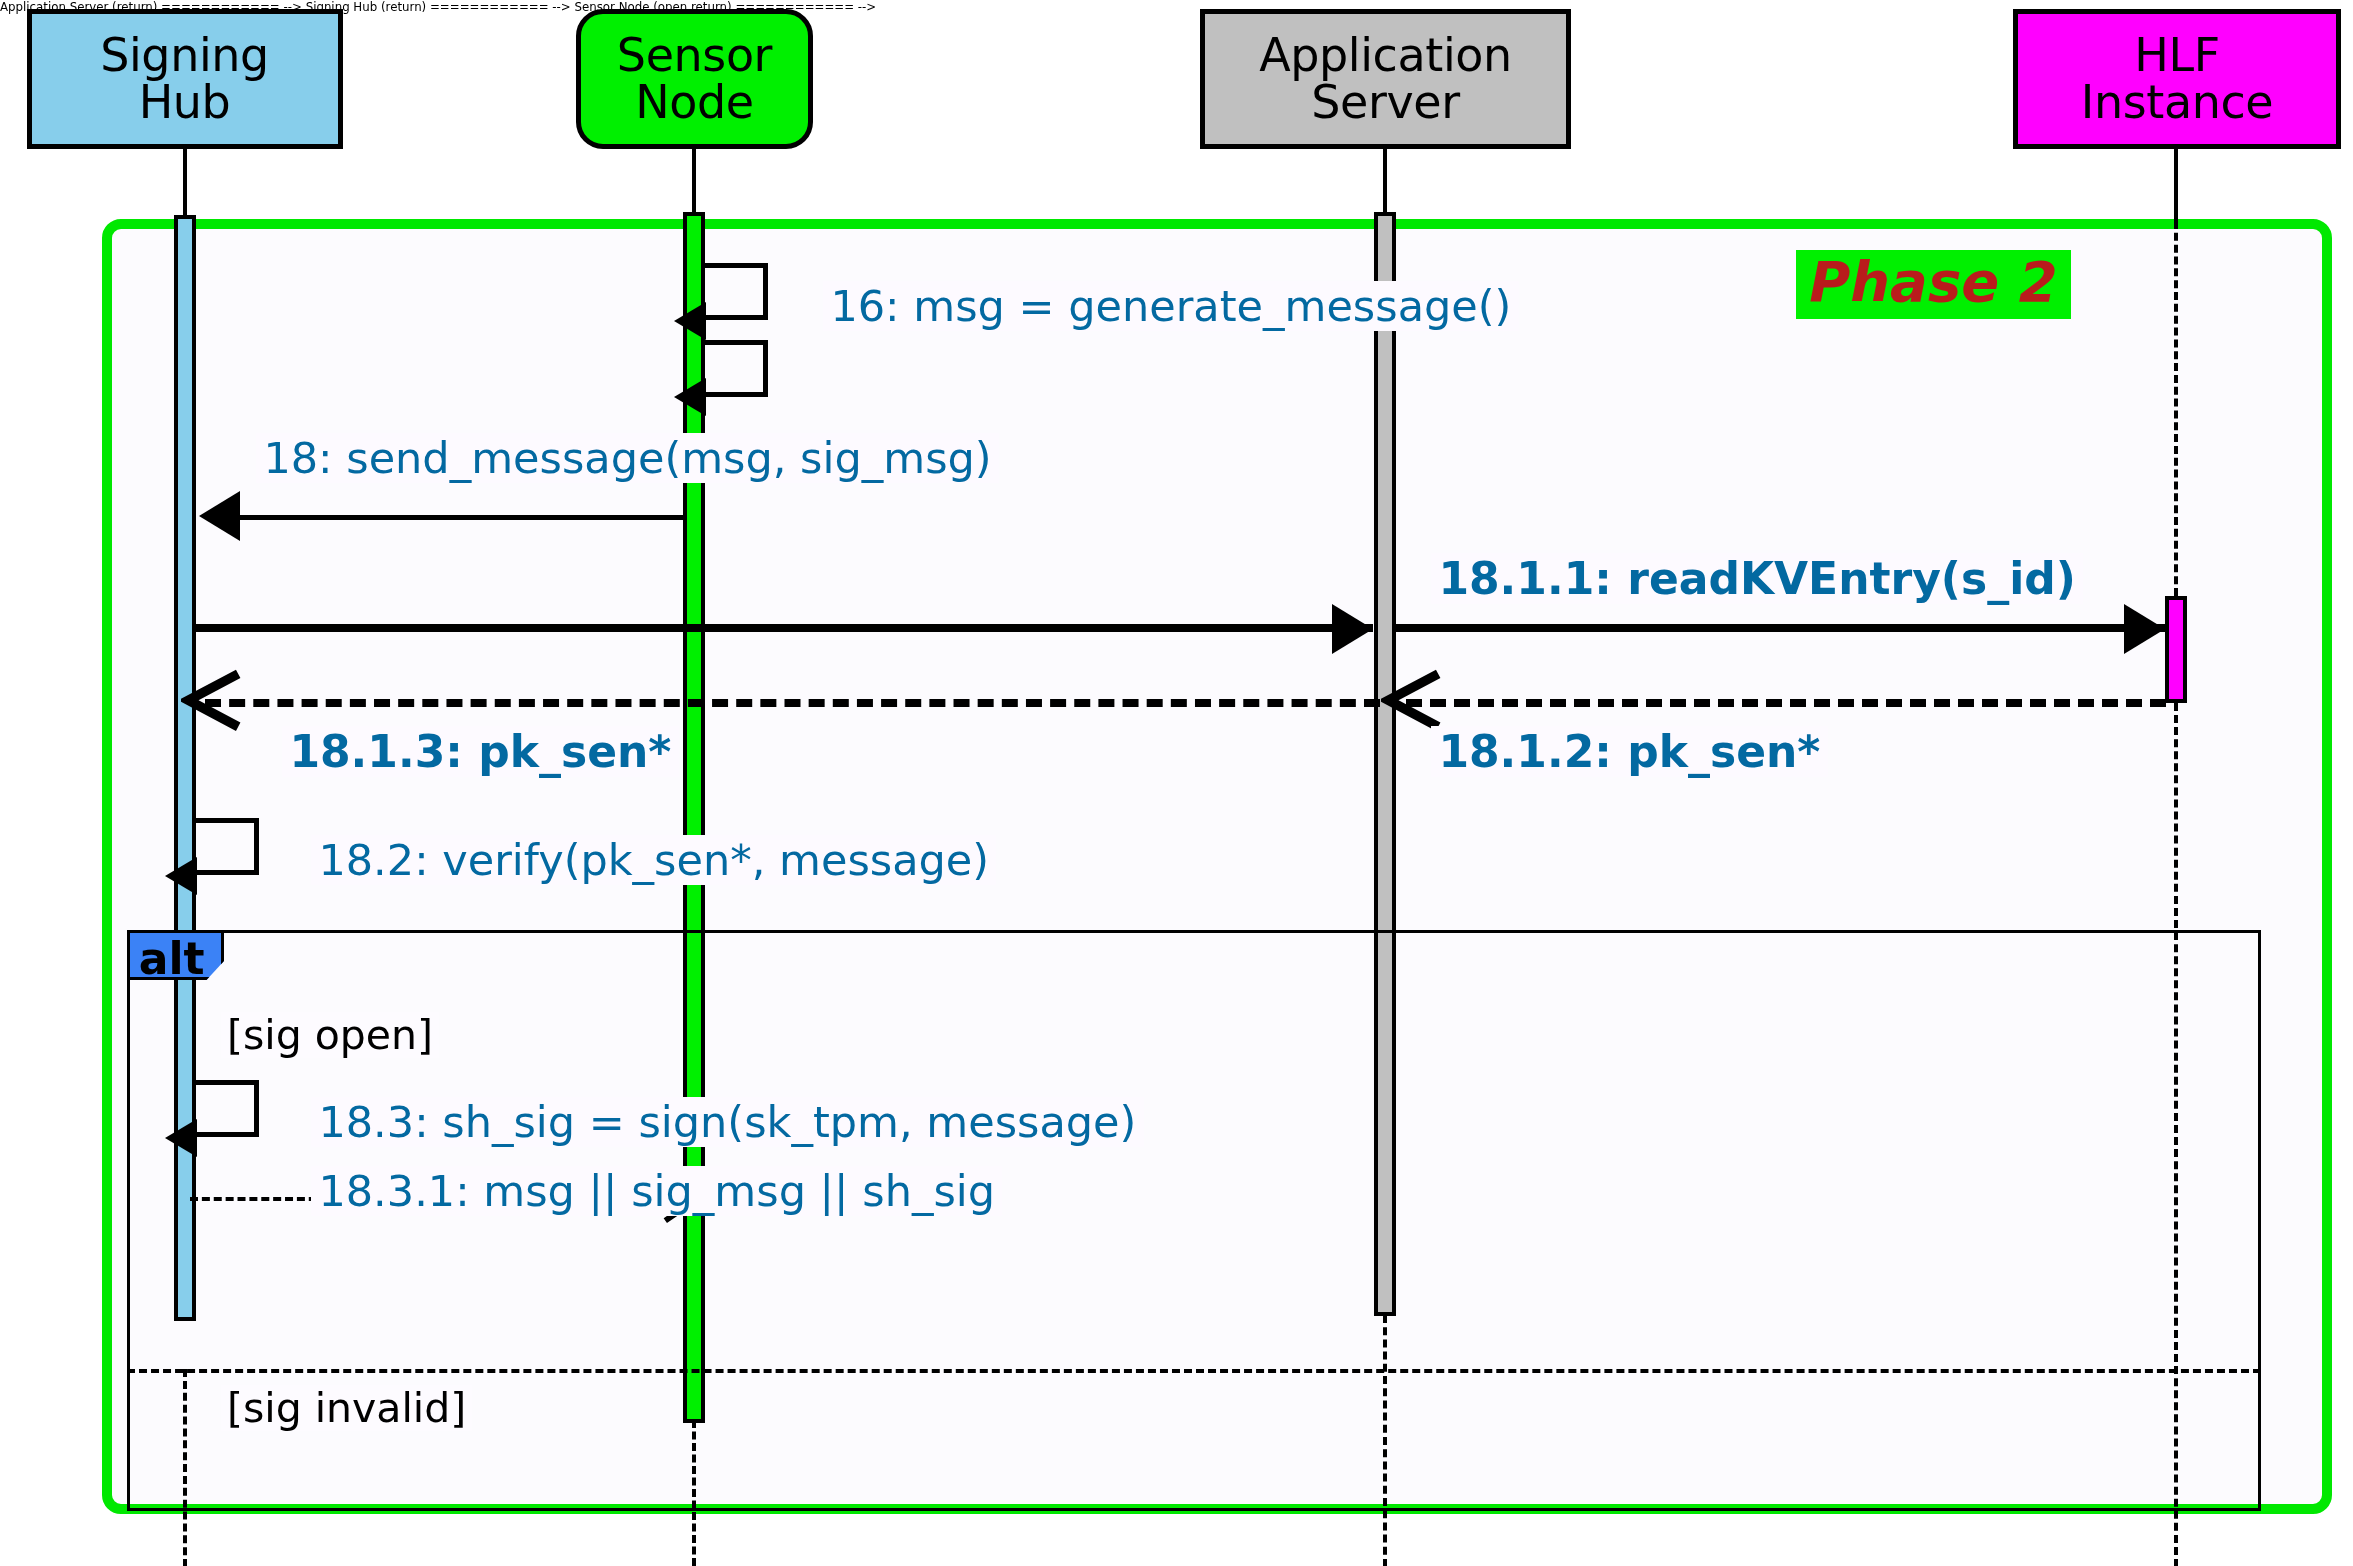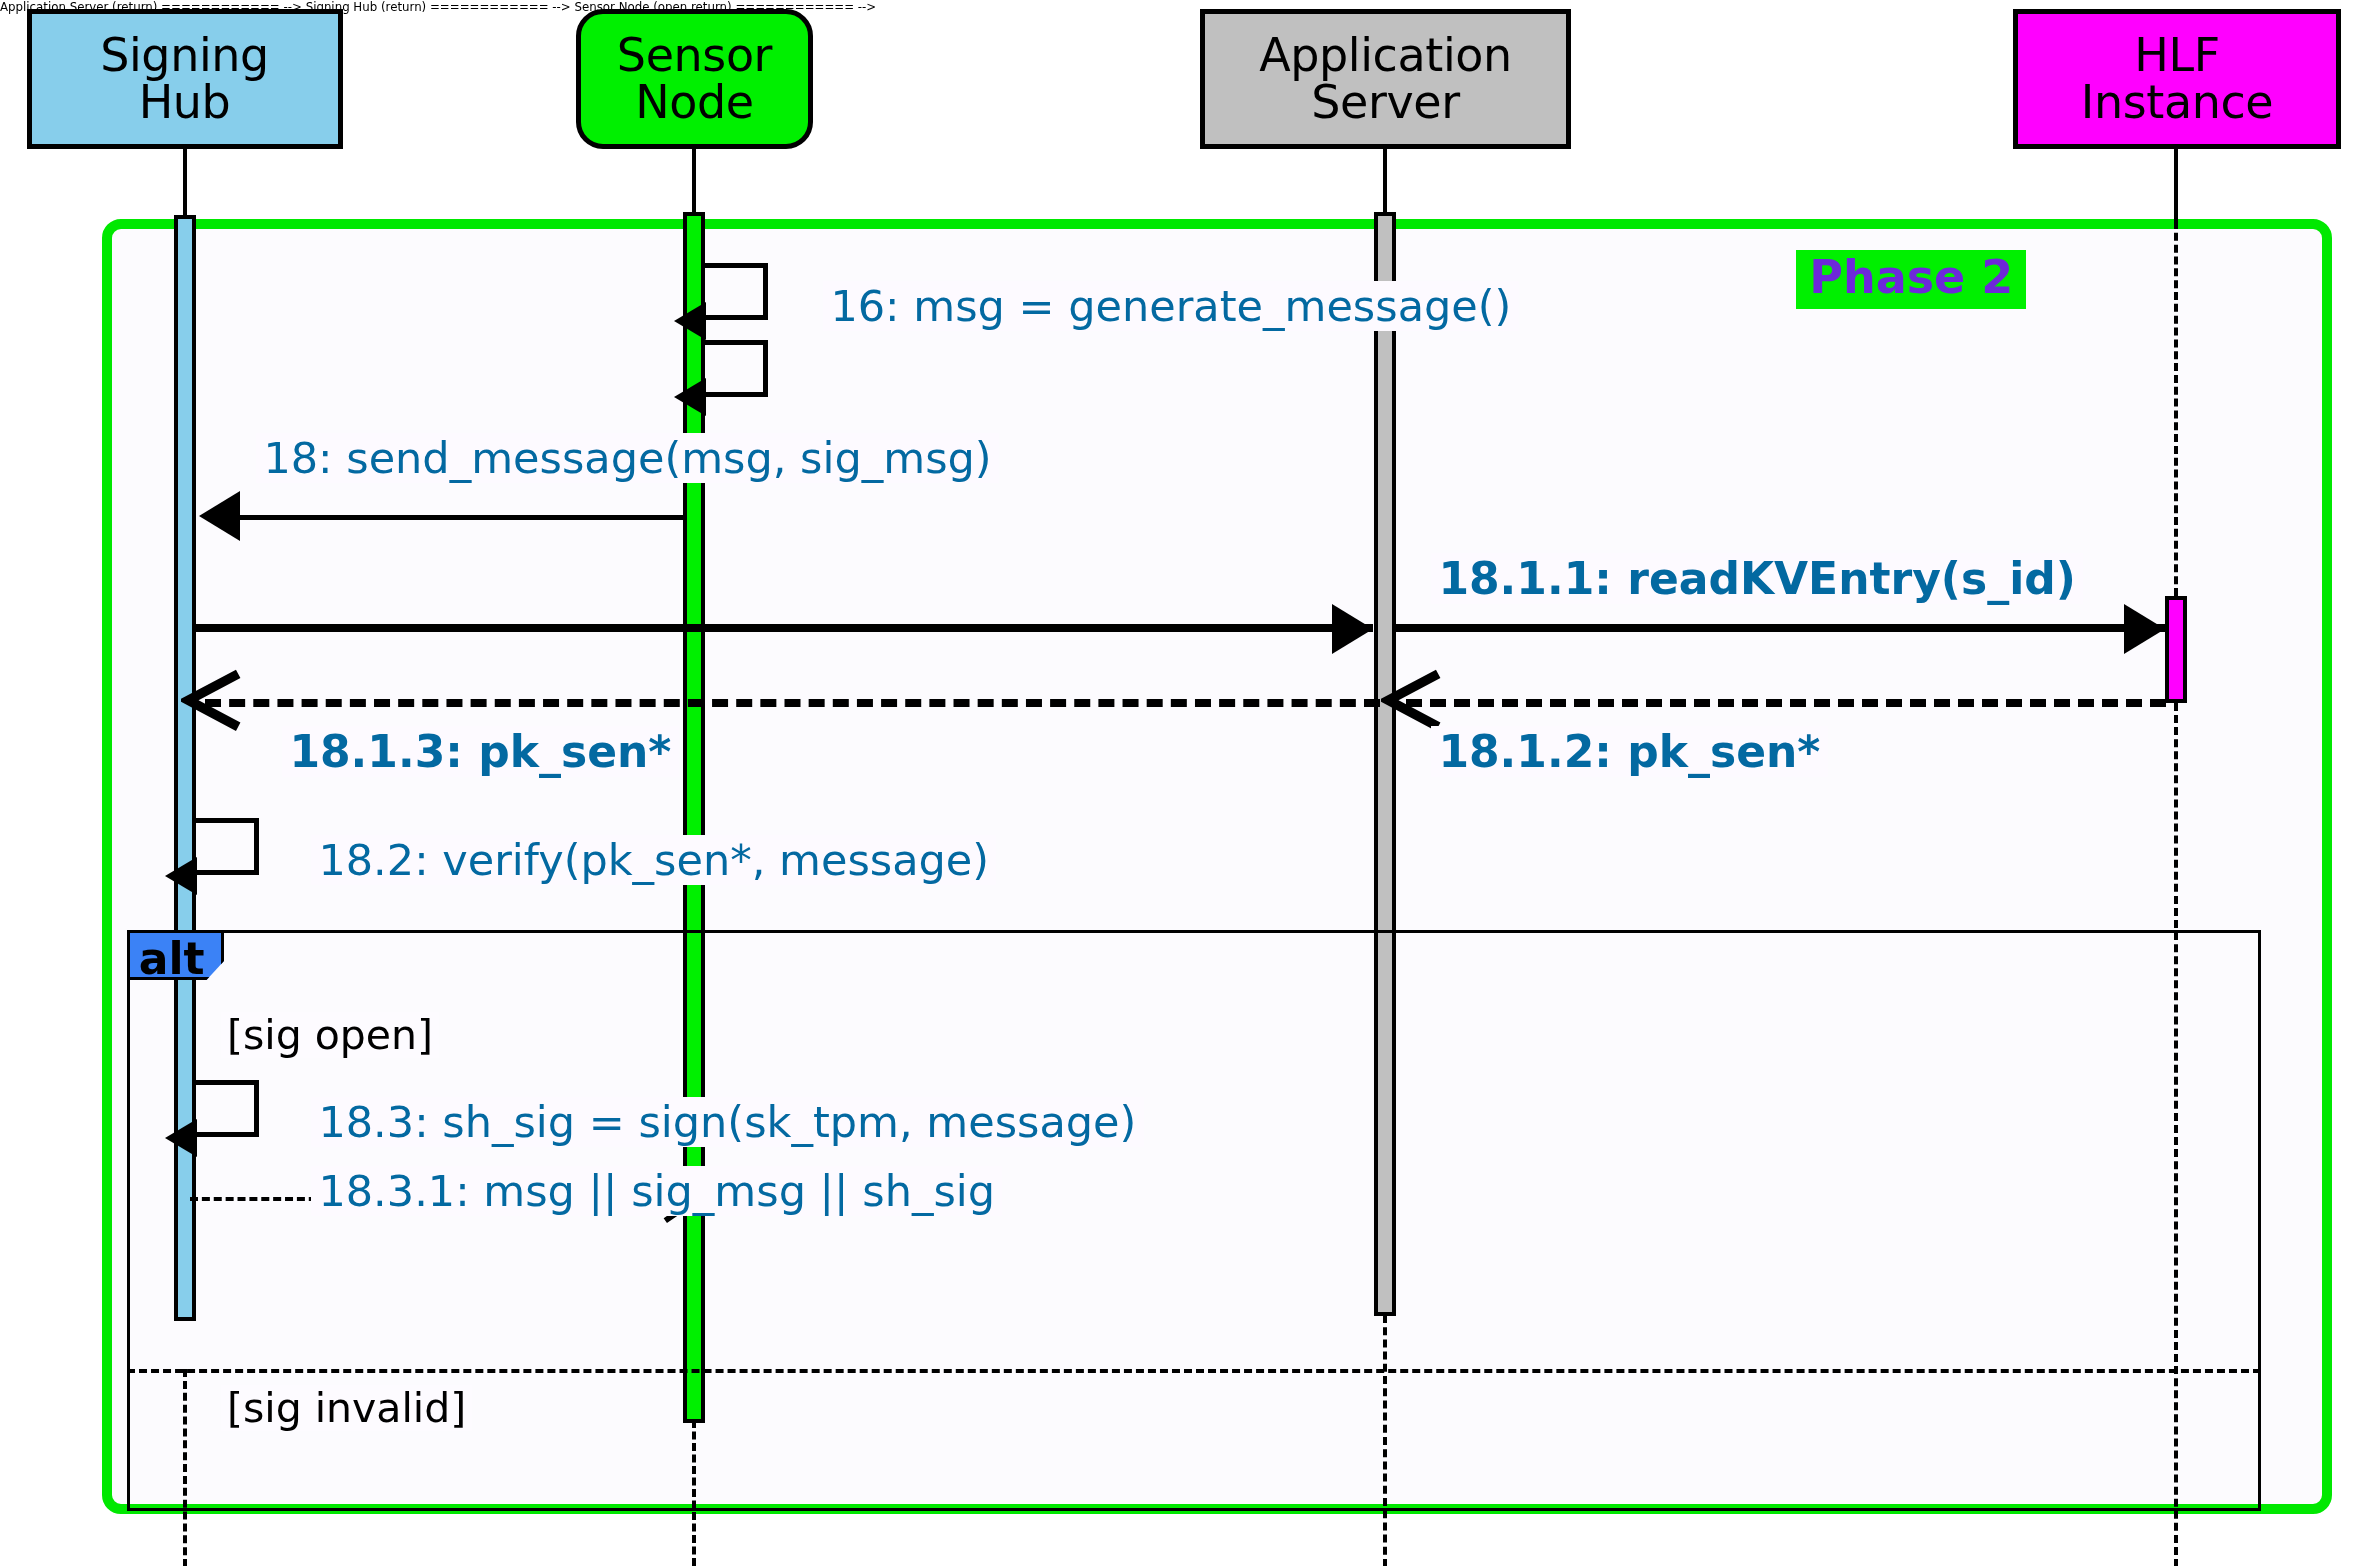--- a/index.html
+++ b/index.html
@@ -58,26 +58,27 @@
   .phase-frame {
     position: absolute;
     box-sizing: border-box;
     border: 10.3px solid #00e800;
     border-radius: 19px;
     background: rgba(252, 250, 254, 0.85);
   }
   .phase-label {
     position: absolute;
     background: #00f000;
-    color: #6d28d9;
+    color: #b91c1c;
     font-weight: bold;
-    font-size: 46px;
+    font-size: 56px;
     padding: 2.9px 13.2px 7.4px 13.2px;
     line-height: 1.05;
     white-space: nowrap;
+    font-style: italic;
   }
 
   
   .alt-frame {
     position: absolute;
     box-sizing: border-box;
     border: 3.7px solid #000000;
     background: transparent;
   }
   .alt-tag {

